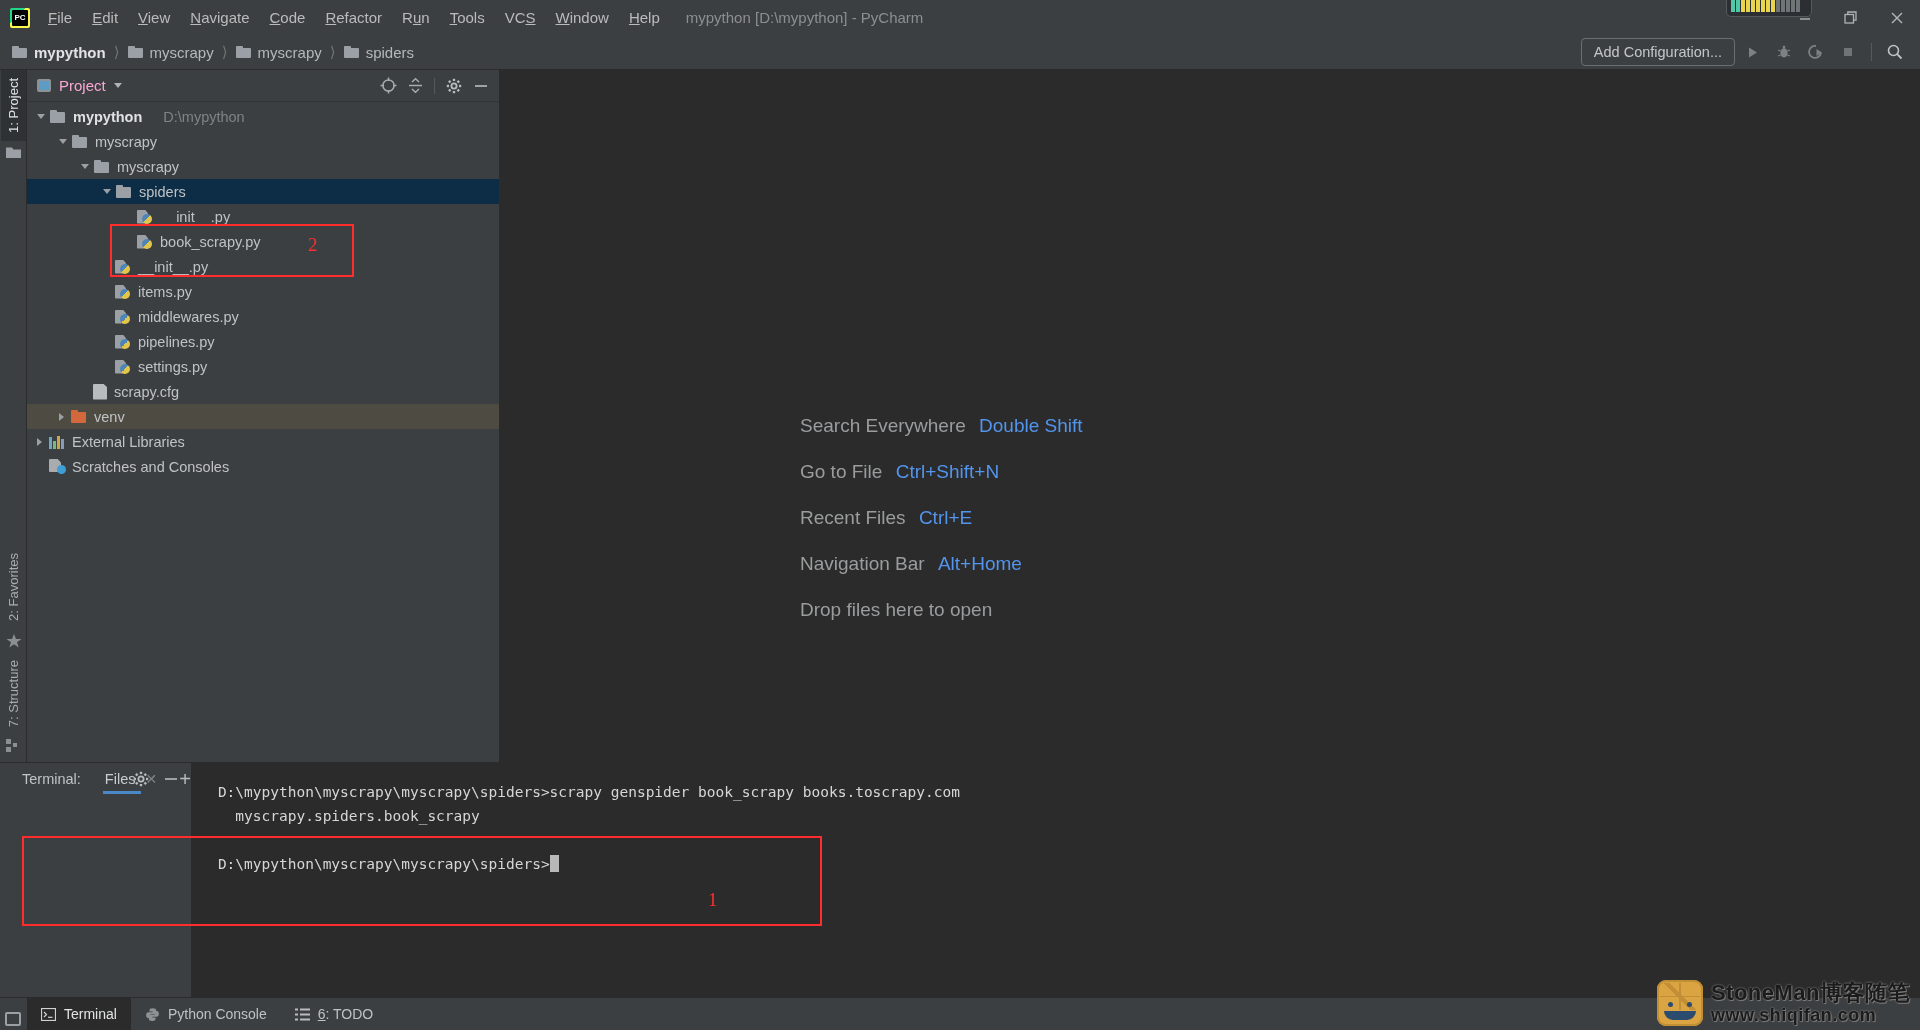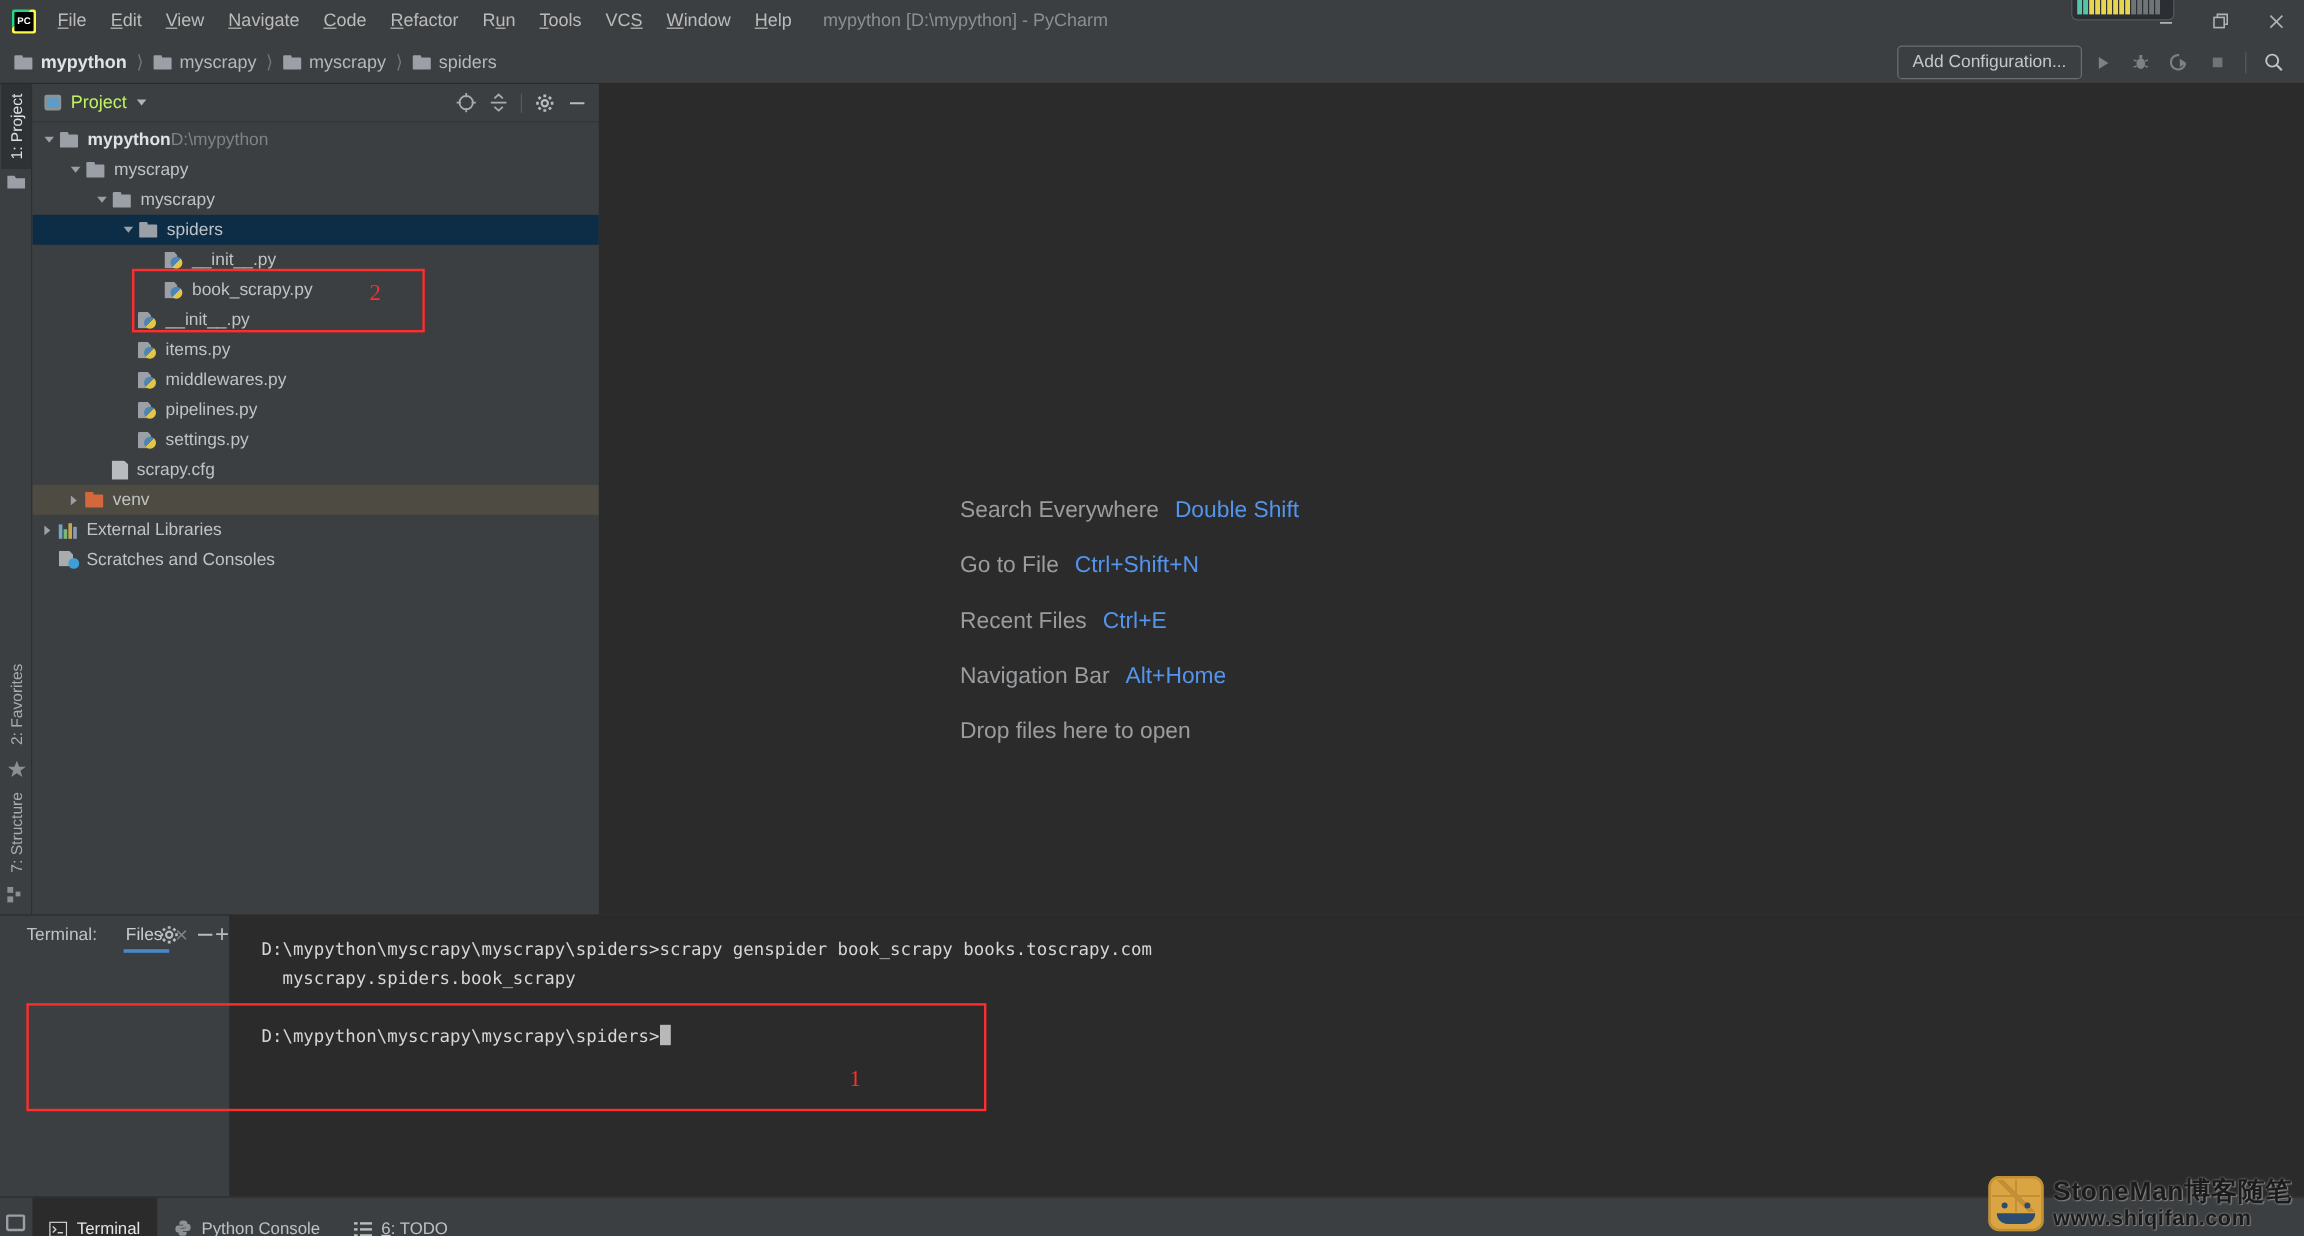--- a/index.html
+++ b/index.html
@@ -89,39 +89,39 @@
 
   
   .project {
     width: 473px; background: #3c3f41; display: flex; flex-direction: column;
     border-right: 1px solid #2b2b2b; flex: 0 0 473px;
   }
   .proj-head {
     height: 32px; display: flex; align-items: center; padding: 0 8px 0 10px;
     border-bottom: 1px solid #323537; position: relative;
   }
-  .proj-title { color: #bef264; font-size: 15px; margin-left: 8px; }
+  .proj-title { color: #f9a8d4; font-size: 15px; margin-left: 8px; }
   .sq-ico {
     width: 14px; height: 13px; border: 2px solid #8e9295; background: #5d9cc4; border-radius: 2px;
   }
   .caret-dn { width: 0; height: 0; border-left: 4px solid transparent; border-right: 4px solid transparent;
     border-top: 5px solid #b0b3b5; margin-left: 8px; }
   .proj-head-right { position: absolute; right: 6px; display: flex; align-items: center; gap: 3px; }
   .ph-ico { width: 24px; height: 24px; display: flex; align-items: center; justify-content: center; }
   .ph-div { width: 1px; height: 16px; background: #55595c; margin: 0 4px; }
 
   .tree { flex: 1; overflow: hidden; padding-top: 2px; position: relative; }
   .row {
     height: 25px; display: flex; align-items: center; color: #c0c3c5; font-size: 14.5px;
     white-space: nowrap; cursor: default; padding-right: 6px;
   }
   .row.sel { background: #0d2c45; }
   .row.exc { background: #4e4b42; }
   .row b { font-weight: bold; color: #dfe1e3; }
-  .row .dim { color: #7f8386; margin-left: 0; font-weight: normal; }
+  .row .dim { color: #7f8386; margin-left: 21px; font-weight: normal; }
   .tri {
     width: 0; height: 0; border-left: 5.5px solid #9aa0a6;
     border-top: 4px solid transparent; border-bottom: 4px solid transparent;
     margin-right: 6px; flex: 0 0 6px;
   }
   .tri.open { border-left: 4px solid transparent; border-right: 4px solid transparent;
     border-top: 5.5px solid #9aa0a6; border-bottom: 0; margin-right: 5px; flex: 0 0 8px; }
   .tri.none { border: 0; width: 6px; flex: 0 0 6px; }
   .fico { width: 16px; height: 13px; margin-right: 7px; position: relative; flex: 0 0 16px; }
   .fico::before { content:""; position:absolute; left:0; top:0; width:7px; height:3px; background:#9aa0a6; border-radius:1px 1px 0 0; }
@@ -179,21 +179,21 @@
     padding: 18px 0 0 27px; line-height: 24px;
   }
   .tline { white-space: pre; }
 
   
   .statusbar {
     height: 33px; background: #3c3f41; display: flex; align-items: center;
     border-top: 1px solid #2b2b2b; flex: 0 0 33px; position: relative; padding-left: 27px;
   }
   .sb-item {
-    height: 33px; display: flex; align-items: flex-end; gap: 8px; padding: 0 14px;
+    height: 33px; display: flex; align-items: center; gap: 8px; padding: 0 14px;
     color: #bfc2c4; font-size: 14px; cursor: default;
   }
   .sb-item.active { background: #2b2b2b; color: #e2e4e6; }
   .sb-item u { text-decoration: underline; }
   .corner { position: absolute; left: 5px; bottom: 4px; width: 16px; height: 14px; border: 2px solid #9aa0a6; border-radius: 2px; }
 
   
   .watermark {
     position: absolute; right: 10px; bottom: 4px; display: flex; align-items: center; gap: 8px;
     pointer-events: none;

